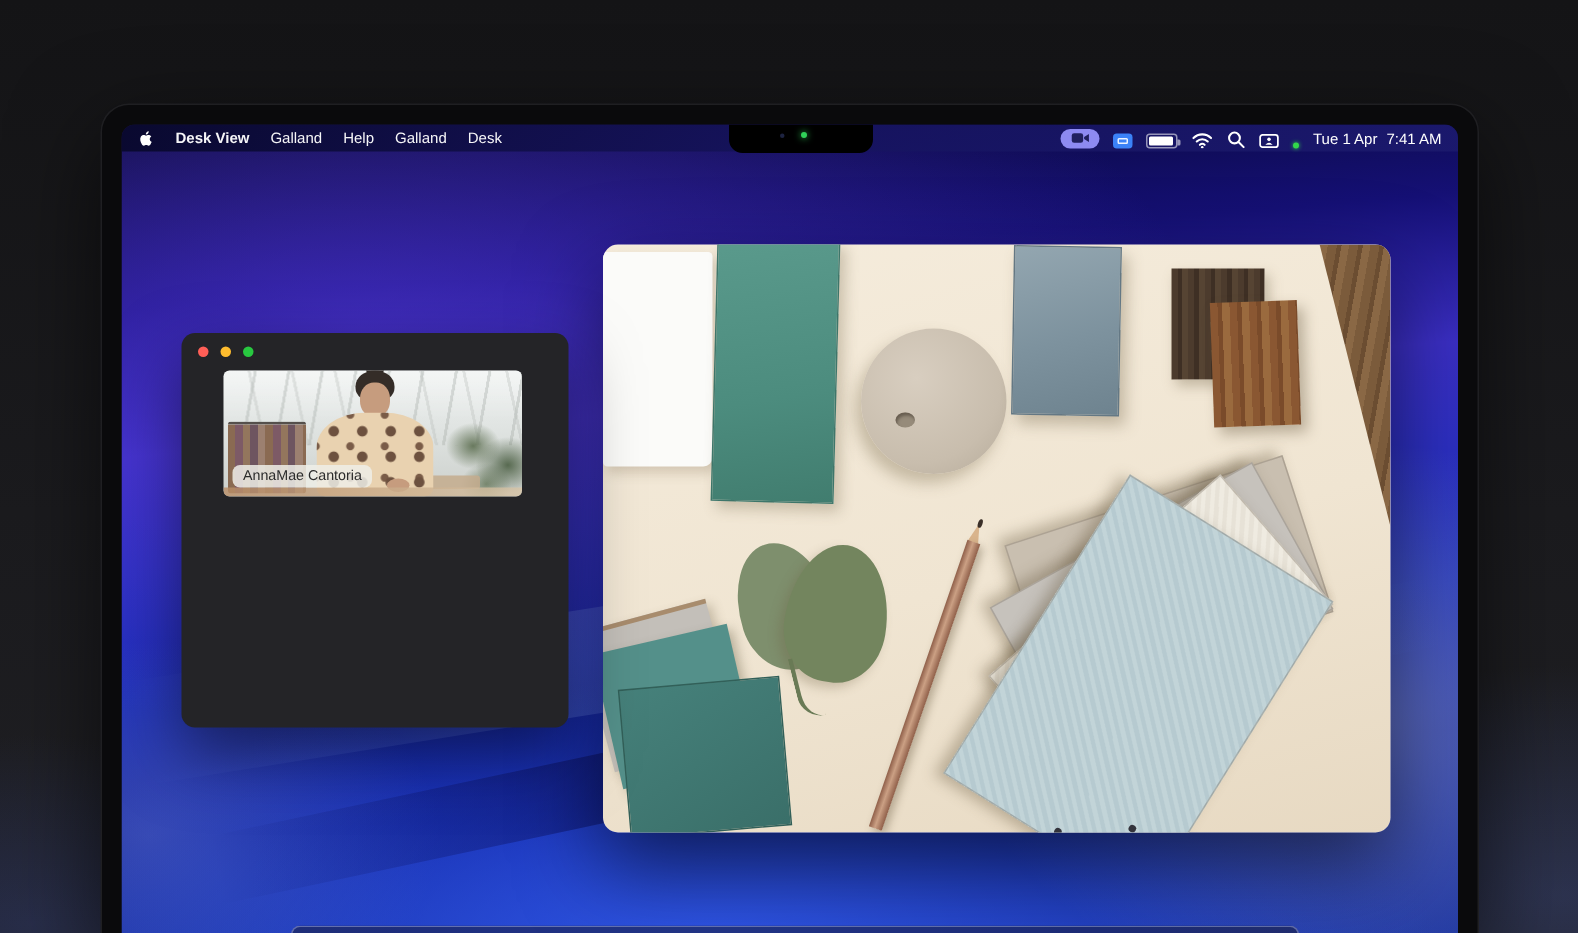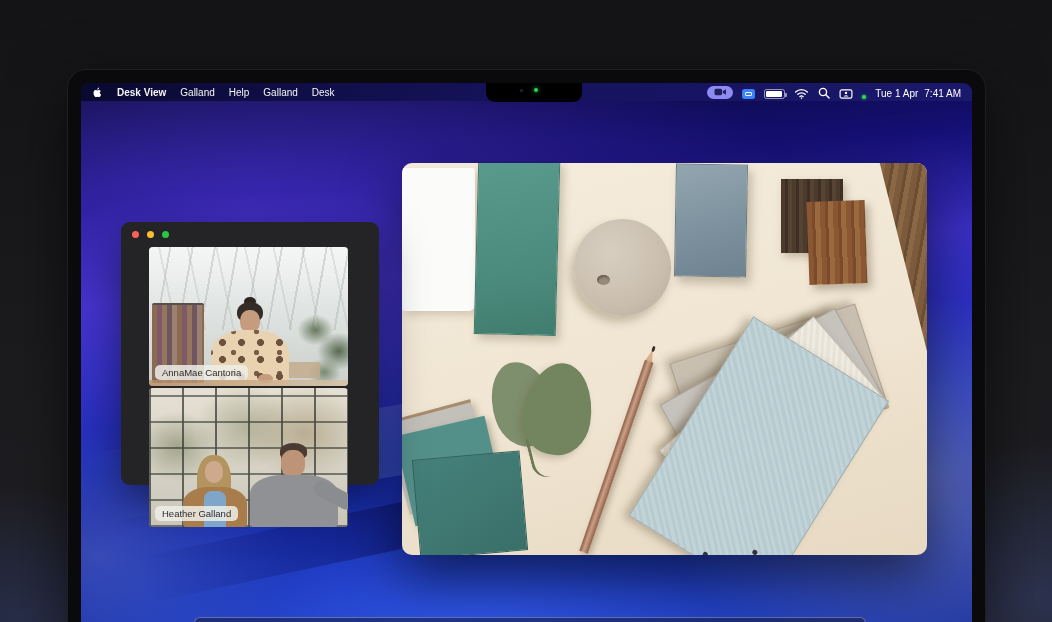--- a/index.html
+++ b/index.html
@@ -51,21 +51,21 @@
     border-radius:0 0 9px 9px; z-index:50; }
   .lens{ position:absolute; left:34px; top:6px; width:3px; height:3px; border-radius:50%; background:#1d2340; }
   .led{ position:absolute; left:48px; top:5px; width:4px; height:4px; border-radius:50%;
     background:#30d158; box-shadow:0 0 5px #30d158; }
   
   .videowin{ position:absolute; left:40px; top:139px; width:258px; height:263px; z-index:30;
     background:#242427; border-radius:9px; box-shadow:0 18px 45px rgba(0,0,0,.5); }
   .lights{ position:absolute; left:11px; top:9px; display:flex; gap:8px; }
   .dot{ width:7px; height:7px; border-radius:50%; }
   .tiles{ position:absolute; left:28px; top:25px; width:199px; display:flex; flex-direction:column; gap:2px; }
-  .tile{ position:relative; width:199px; height:139px; border-radius:4px; overflow:hidden; }
+  .tile{ position:relative; width:199px; height:84px; border-radius:4px; overflow:hidden; }
   .namebadge{ position:absolute; left:6px; bottom:6px; z-index:6; padding:2px 7px;
     background:rgba(238,238,232,.85); color:#2b2b2b; font-size:9.5px; font-weight:500;
     border-radius:5px; white-space:nowrap; }
   
   .t1{ background:linear-gradient(180deg,#eff2f1 0%,#e0e4e2 45%,#ccd0cc 100%); }
   .truss{ position:absolute; inset:0 0 40% 0; opacity:.65; background:
     repeating-linear-gradient(100deg, transparent 0 20px, rgba(162,168,164,.55) 20px 22px),
     repeating-linear-gradient(78deg, transparent 0 26px, rgba(176,181,177,.45) 26px 28px),
     linear-gradient(180deg, rgba(255,255,255,.5), transparent 70%); }
   .rack{ position:absolute; left:3px; top:40%; width:52px; height:58%; border-radius:2px;
@@ -254,36 +254,20 @@
             <div class="p1">
               <span class="bun"></span>
               <span class="hair"></span>
               <span class="face"></span>
               <span class="blouse"></span>
               <span class="hand"></span>
             </div>
             <div class="ledge1"></div>
             <span class="namebadge">AnnaMae Cantoria</span>
           </div>
-          <div class="tile t2">
-            <div class="mullions"></div>
-            <div class="p2a">
-              <span class="hair"></span>
-              <span class="face"></span>
-              <span class="cardigan"></span>
-              <span class="shirt"></span>
-            </div>
-            <div class="p2b">
-              <span class="hair"></span>
-              <span class="face"></span>
-              <span class="sweater"></span>
-              <span class="arm"></span>
-            </div>
-            <span class="namebadge">Heather Galland</span>
-          </div>
         </div>
       </div>
 
       <div class="deskwin">
         <div class="ditem woodcorner"></div>
         <div class="ditem paper"></div>
         <div class="ditem gtile"></div>
         <div class="ditem felt">
           <span class="felthole"></span>
         </div>

